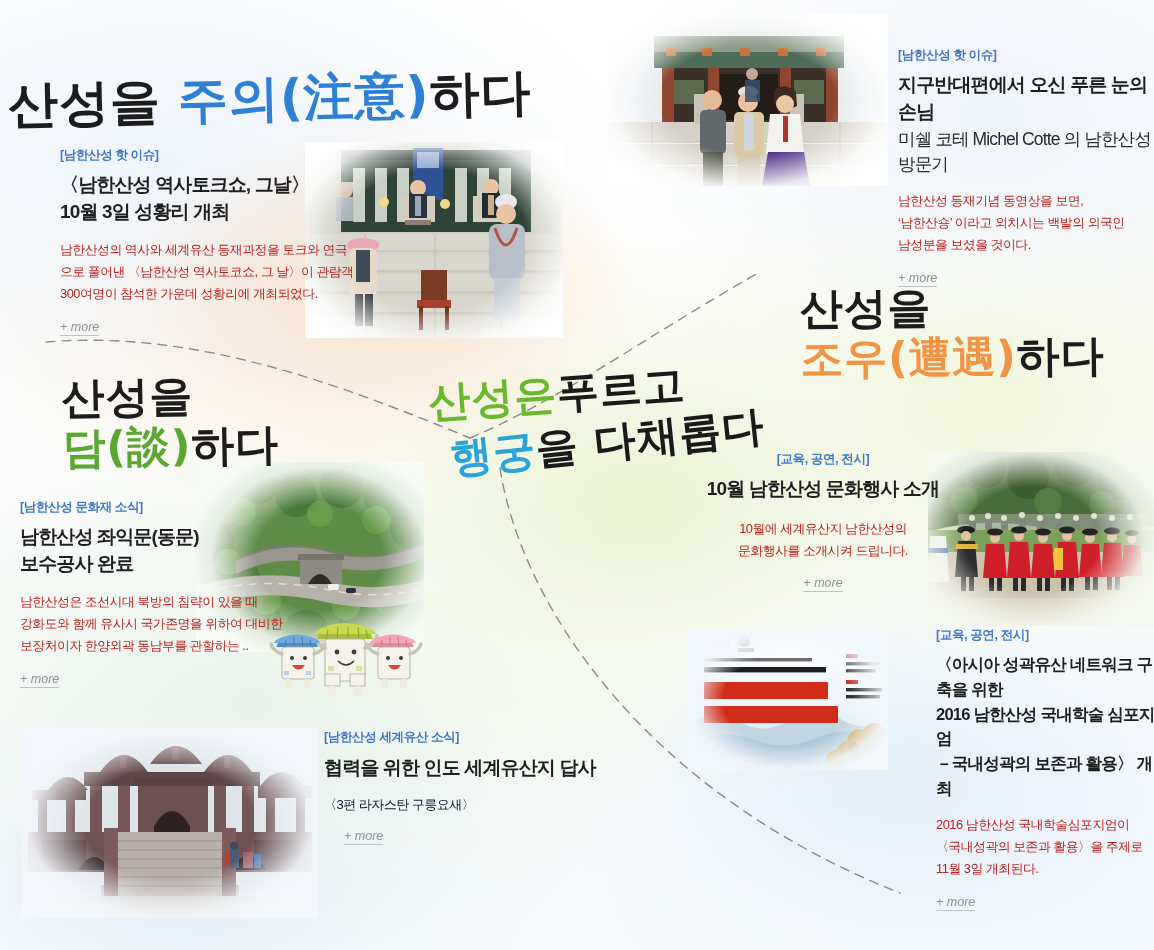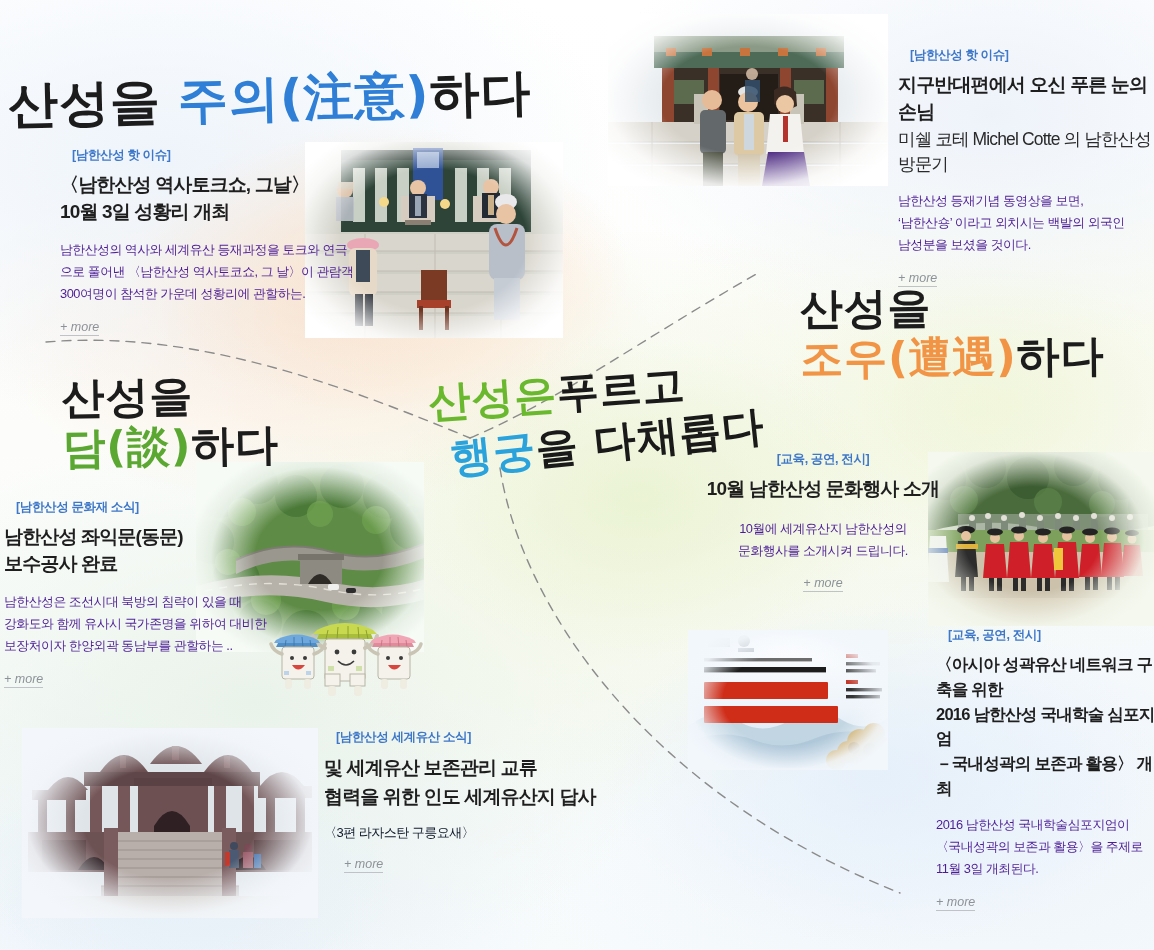--- a/index.html
+++ b/index.html
@@ -53,26 +53,26 @@
   .h-center{left:430px;top:366px;font-size:42px;line-height:1.2;transform:rotate(-4deg);}
   .h-center .l1{display:block;}
   .h-center .l2{display:block;margin-left:18px;margin-top:2px;transform:rotate(-2deg);}
   .h-center .g{color:#6ab82e;}
   .h-center .b{color:#2aa3dd;}
   .h-center .d{color:#1a1a1a;}
 
   
   .article{position:absolute;}
   .cat{font-size:12.5px;font-weight:700;color:#3f78c9;letter-spacing:-.03em;
-    margin:0 12px 9px;line-height:1.2;}
+    margin:0 0 9px;line-height:1.2;}
   .ttl{font-size:19px;font-weight:700;color:#1e1e1e;line-height:1.42;
     letter-spacing:-.045em;margin:0 0 13px;}
   .ttl .sub{display:block;font-size:17.5px;font-weight:400;color:#2a2a2a;margin-top:1px;}
   .ttl .ln{display:block;}
-  .desc{font-size:12.8px;color:#4c1d95;line-height:1.72;letter-spacing:-.035em;margin:0;}
+  .desc{font-size:12.8px;color:#b91c1c;line-height:1.72;letter-spacing:-.035em;margin:0;}
   .desc .ln{display:block;}
   .note{font-size:13px;color:#0f172a;letter-spacing:-.04em;margin:12px 0 0;}
   .more{display:inline-block;margin-top:15px;font-size:12.5px;font-style:italic;
     color:#8d9298;border-bottom:1px solid #bfc3c7;padding-bottom:1px;
     text-decoration:none;cursor:pointer;}
   .center-txt{text-align:center;}
   .center-txt .more{margin-top:14px;}
 
   
   .photo{position:absolute;overflow:hidden;}
@@ -673,40 +673,40 @@
 
   <div class="article" style="left:60px;top:148px;width:300px;">
     <p class="cat">[남한산성 핫 이슈]</p>
     <h2 class="ttl">
       <span class="ln">〈남한산성 역사토크쇼, 그날〉</span>
       <span class="ln">10월 3일 성황리 개최</span>
     </h2>
     <p class="desc">
       <span class="ln">남한산성의 역사와 세계유산 등재과정을 토크와 연극</span>
       <span class="ln">으로 풀어낸 〈남한산성 역사토코쇼, 그 날〉이 관람객</span>
-      <span class="ln">300여명이 참석한 가운데 성황리에 관할하는.</span>
+      <span class="ln">300여명이 참석한 가운데 성황리에 개최되었다.</span>
     </p>
     <a class="more">+ more</a>
   </div>
 
   <div class="article" style="left:898px;top:48px;width:256px;">
     <p class="cat">[남한산성 핫 이슈]</p>
     <h2 class="ttl">
       <span class="ln">지구반대편에서 오신 푸른 눈의 손님</span>
       <span class="sub">미쉘 코테 Michel Cotte 의 남한산성 방문기</span>
     </h2>
     <p class="desc">
       <span class="ln">남한산성 등재기념 동영상을 보면,</span>
       <span class="ln">‘남한산숑’ 이라고 외치시는 백발의 외국인</span>
       <span class="ln">남성분을 보셨을 것이다.</span>
     </p>
     <a class="more">+ more</a>
   </div>
 
-  <div class="article" style="left:4px;top:500px;width:290px;">
+  <div class="article" style="left:20px;top:500px;width:290px;">
     <p class="cat">[남한산성 문화재 소식]</p>
     <h2 class="ttl">
       <span class="ln">남한산성 좌익문(동문)</span>
       <span class="ln">보수공사 완료</span>
     </h2>
     <p class="desc">
       <span class="ln">남한산성은 조선시대 북방의 침략이 있을 때</span>
       <span class="ln">강화도와 함께 유사시 국가존명을 위하여 대비한</span>
       <span class="ln">보장처이자 한양외곽 동남부를 관할하는 ..</span>
     </p>
@@ -736,20 +736,19 @@
       <span class="ln">2016 남한산성 국내학술심포지엄이</span>
       <span class="ln">〈국내성곽의 보존과 활용〉을 주제로</span>
       <span class="ln">11월 3일 개최된다.</span>
     </p>
     <a class="more">+ more</a>
   </div>
 
   <div class="article" style="left:324px;top:730px;width:330px;">
     <p class="cat">[남한산성 세계유산 소식]</p>
     <h2 class="ttl" style="line-height:1.5;">
-      <span class="ln">및 세계유산 보존관리 교류</span>
       <span class="ln">협력을 위한 인도 세계유산지 답사</span>
     </h2>
     <p class="note">〈3편 라자스탄 구릉요새〉</p>
     <a class="more" style="margin-left:20px;">+ more</a>
   </div>
 
 </div>
 
 </body></html>

